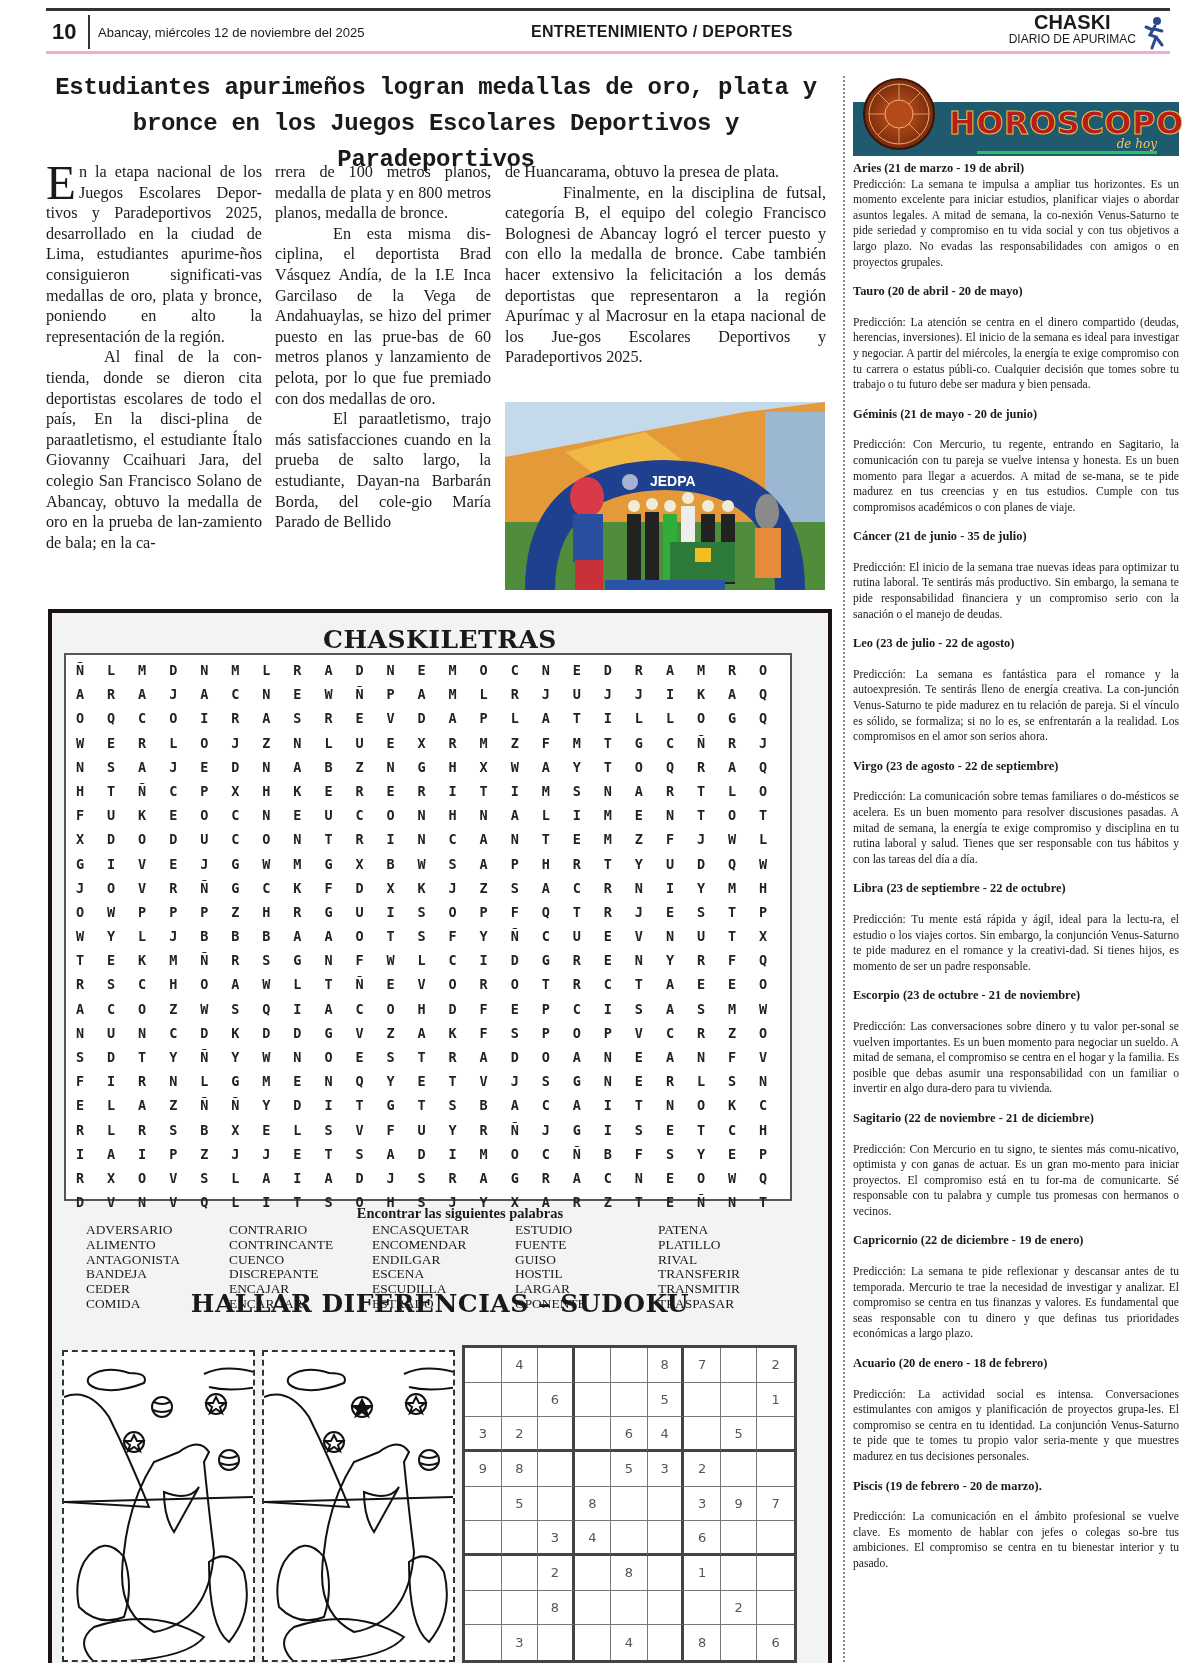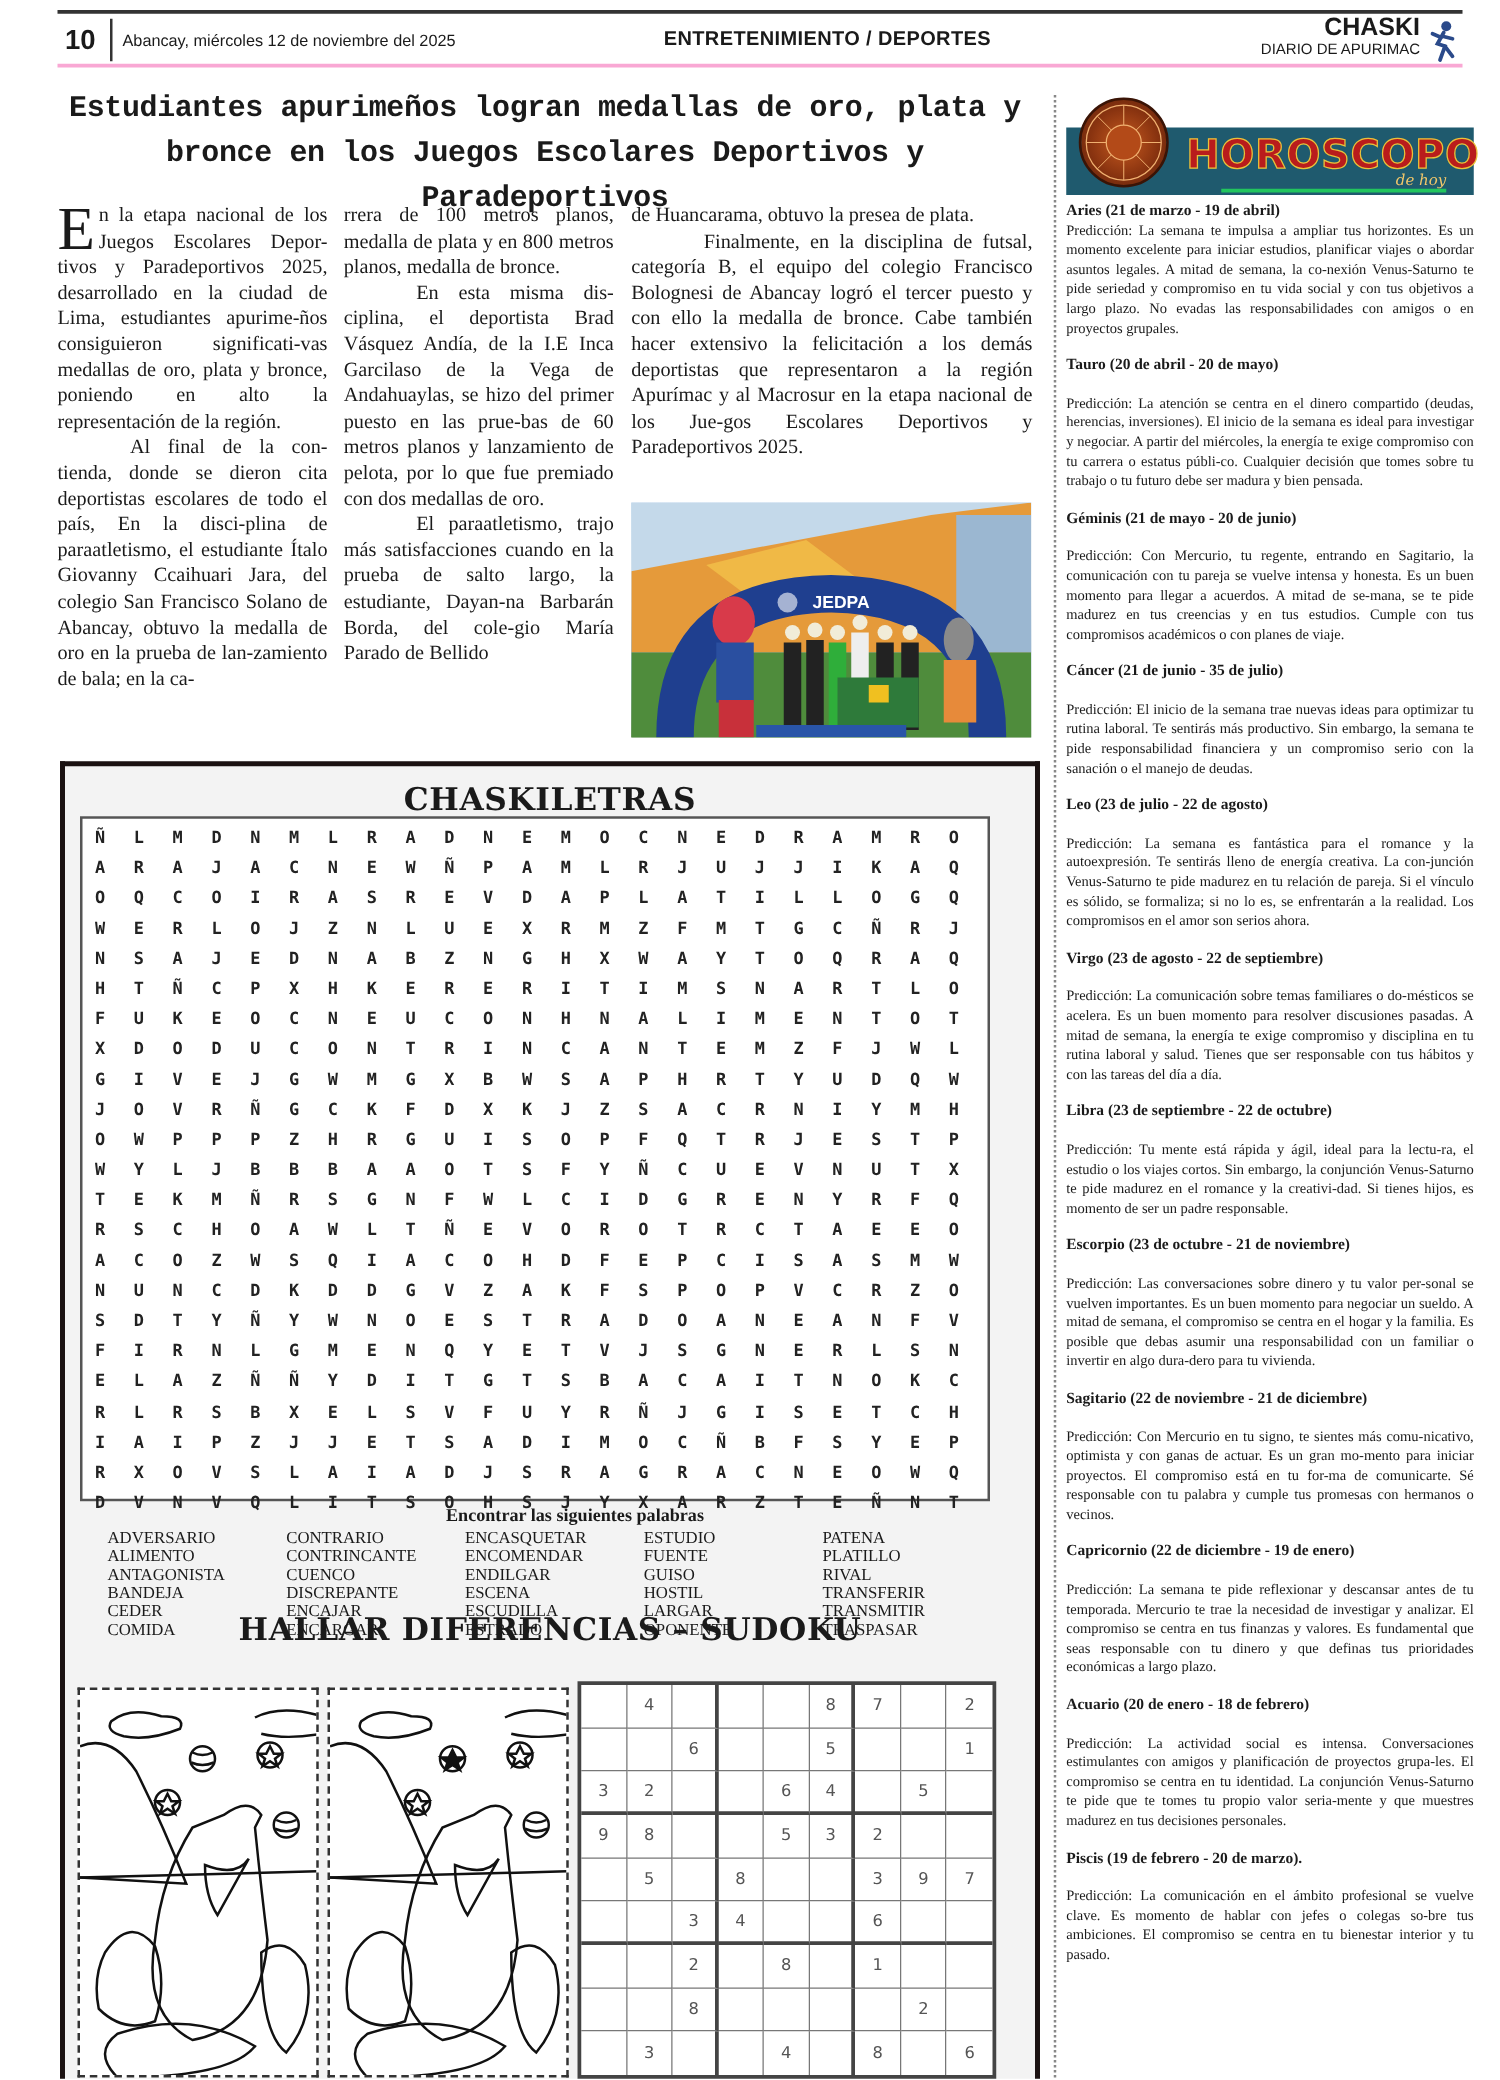--- a/index.html
+++ b/index.html
@@ -2,21 +2,21 @@
 <html><head>
 <meta charset="utf-8">
 <style>
   * { box-sizing: border-box; margin: 0; padding: 0; }
   body { width: 1200px; height: 1664px; background: #fff; font-family: "Liberation Serif", serif; color: #1a1a1a; position: relative; overflow: hidden; }
   .header { position: absolute; left: 46px; top: 8px; width: 1124px; height: 46px; border-top: 3px solid #333; border-bottom: 3px solid #f9a8d4; }
   .page-num { position: absolute; left: 6px; top: 8px; font-family: "Liberation Sans", sans-serif; font-weight: bold; font-size: 22px; }
   .vsep { position: absolute; left: 42px; top: 4px; width: 2px; height: 34px; background: #333; }
   .date { position: absolute; left: 52px; top: 14px; font-family: "Liberation Sans", sans-serif; font-size: 13px; }
   .section { position: absolute; left: 485px; top: 12px; font-family: "Liberation Sans", sans-serif; font-weight: bold; font-size: 16px; letter-spacing: 0.3px; }
-  .brand { position: absolute; right: 34px; top: 1px; text-align: right; font-family: "Liberation Sans", sans-serif; }
+  .brand { position: absolute; right: 34px; top: 1px; text-align: center; font-family: "Liberation Sans", sans-serif; }
   .brand .name { font-weight: bold; font-size: 20px; line-height: 20px; }
   .brand .sub { font-size: 12px; }
   .brand-logo { position: absolute; right: 2px; top: 4px; width: 26px; height: 36px; }
   .headline { position: absolute; left: 46px; top: 70px; width: 780px; text-align: center; font-family: Liberation Mono, monospace; font-weight: bold; font-size: 24px; line-height: 36px; letter-spacing: -0.3px; }
   .article-cols { position: absolute; left: 46px; top: 162px; width: 780px; }
   .col { position: absolute; top: 0; font-size: 16.2px; line-height: 20.6px; text-align: justify; hyphens: manual; }
   .col p { text-indent: 0; }
   .col p.ind { text-indent: 58px; }
   .col1 { left: 0; width: 216px; }
   .col2 { left: 229px; width: 216px; }

